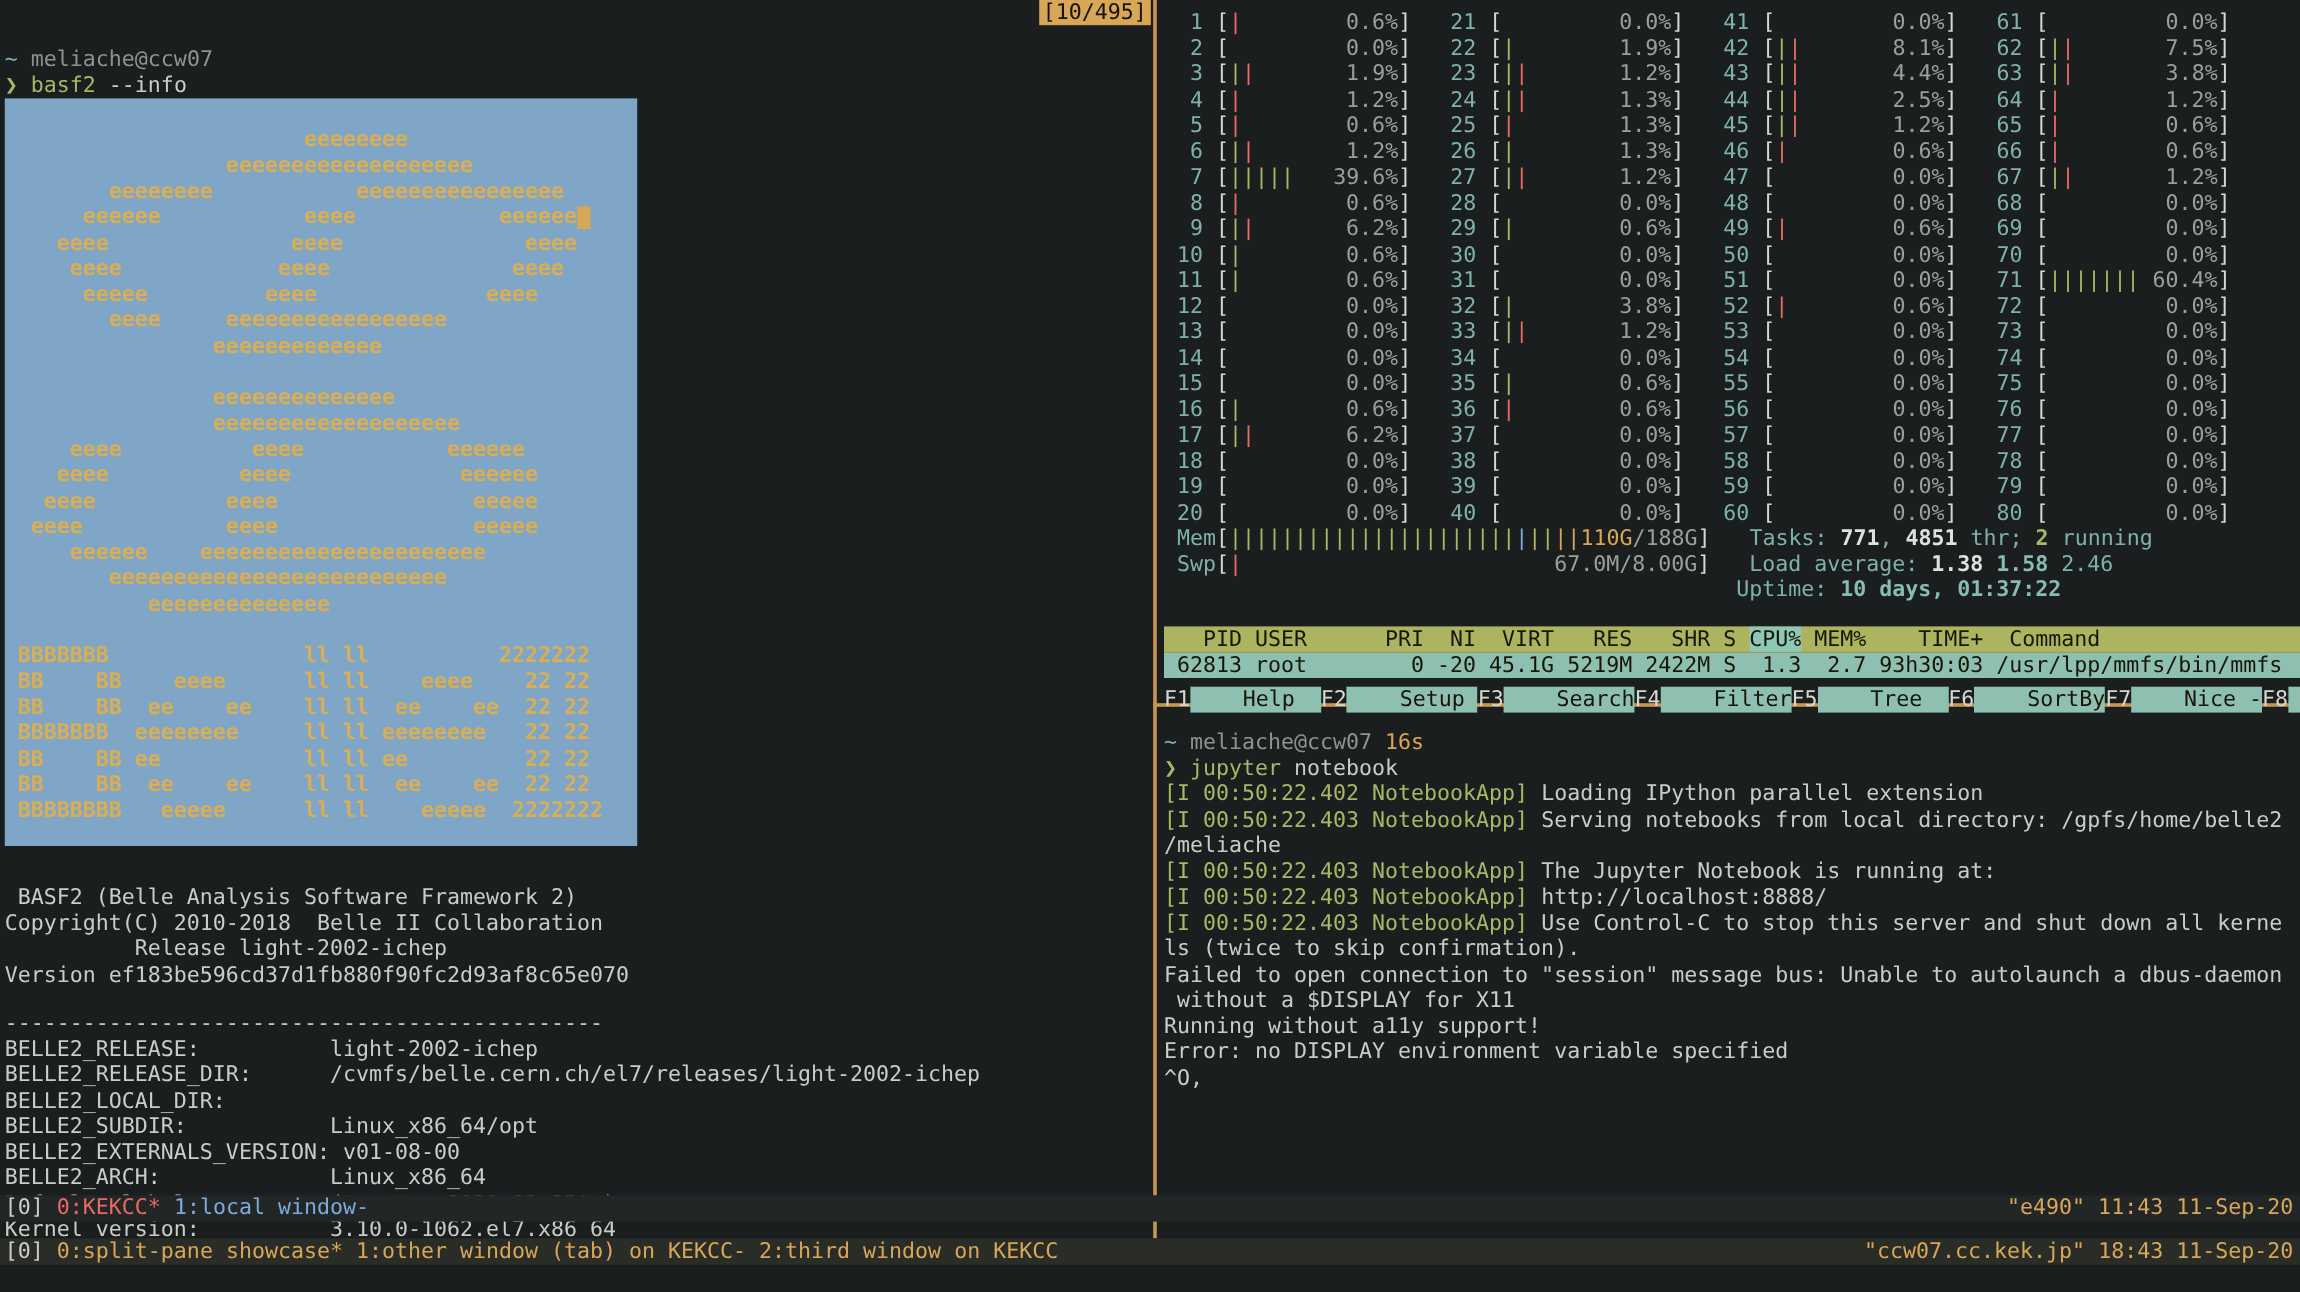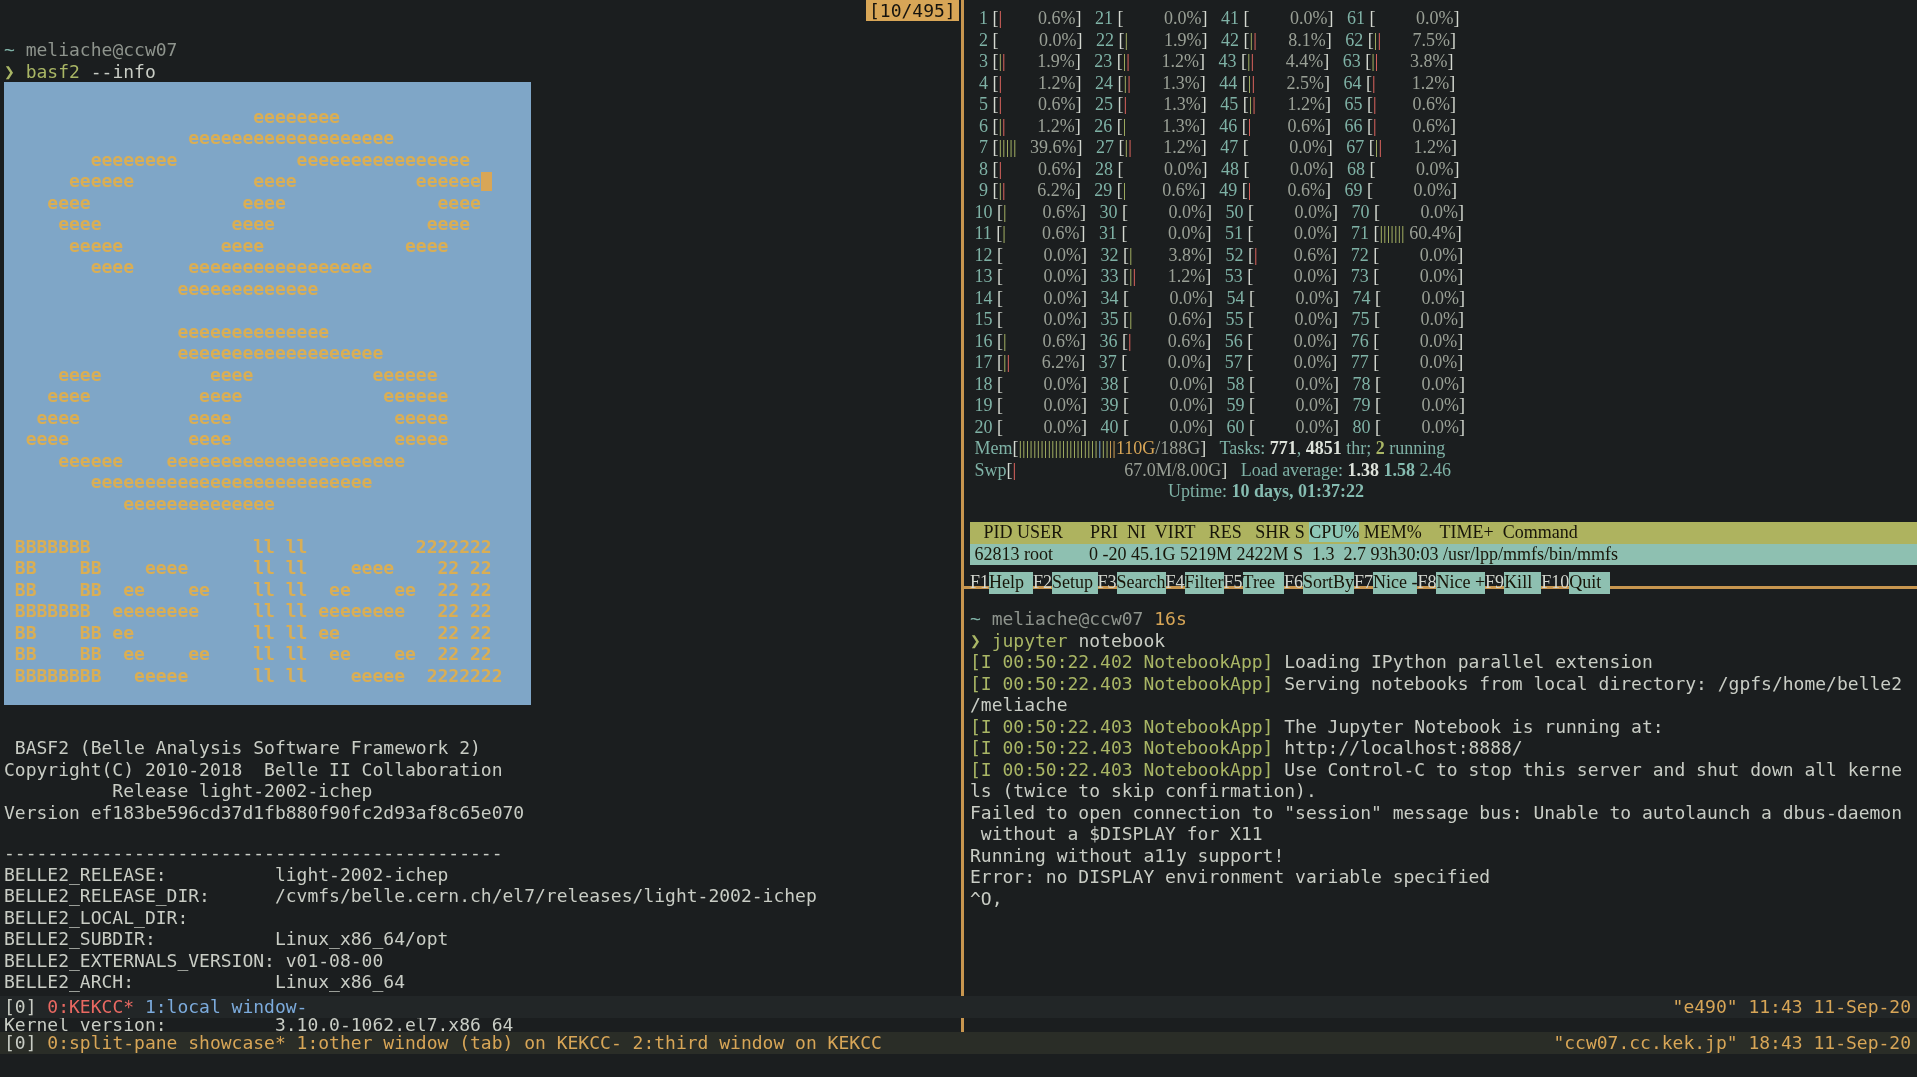--- a/index.html
+++ b/index.html
@@ -13,29 +13,29 @@
   
   .pane-left{position:absolute;left:0;top:0;width:958px;height:1032px;padding:39px 0 0 4px;box-sizing:border-box;overflow:hidden;}
   .v-divider{position:absolute;left:961px;top:0;width:3px;height:1032px;background:#c8964f;}
   .h-divider{position:absolute;left:961px;top:586px;width:956px;height:3px;background:#c8964f;}
   .badge{position:absolute;left:866px;top:0;height:21px;padding:0 3px;background:#d8a657;color:#15130e;white-space:pre;}
   .logo-box{position:relative;margin-top:0;width:527px;background:#7fa6c7;color:#d9ae55;padding-top:2px;height:623px;box-sizing:border-box;overflow:hidden;}
   .logo-box .line{color:#d9ae55;font-weight:bold;}
   .cursor{display:inline-block;width:11px;height:19px;background:#d8a657;vertical-align:text-bottom;}
   .info-block{margin-top:32px;}
   .env-block{margin-top:19px;}
-  .htop{position:absolute;left:970px;top:0;width:947px;height:600px;overflow:hidden;font-family:Liberation Serif, serif;}
+  .htop{position:absolute;left:970px;top:0;width:947px;height:600px;overflow:hidden;}
   .htop-top{position:absolute;left:0;top:8px;width:100%;}
   .band{position:absolute;left:0;width:100%;height:21.5px;white-space:pre;overflow:hidden;}
   .hdr{top:522px;background:#aeb35f;color:#181509;}
   .cpu-sel{background:#8ec7b6;}
   .prow{top:543.5px;background:#8ec0b1;color:#181509;}
   .fbar{top:572px;display:flex;}
   .fkey{color:#d4d8d0;white-space:pre;}
-  .flabel{background:#8ec0b1;color:#181509;white-space:pre;}
+  .flabel{background:#8ec0b1;color:#181509;white-space:pre;padding-left:44px;}
   .jupyter{position:absolute;left:970px;top:590px;width:947px;height:442px;padding-top:18px;box-sizing:border-box;overflow:hidden;}
   .statusbar{position:absolute;left:0;width:1917px;height:22px;white-space:pre;overflow:hidden;}
   .sb1{top:1032px;background:#2a2d27;}
   .sb2{top:996px;background:#222627;}
   .sb-left{position:absolute;left:4px;top:0;}
   .sb-right{position:absolute;right:6px;top:0;}
 </style>
 </head>
 <body>
 

